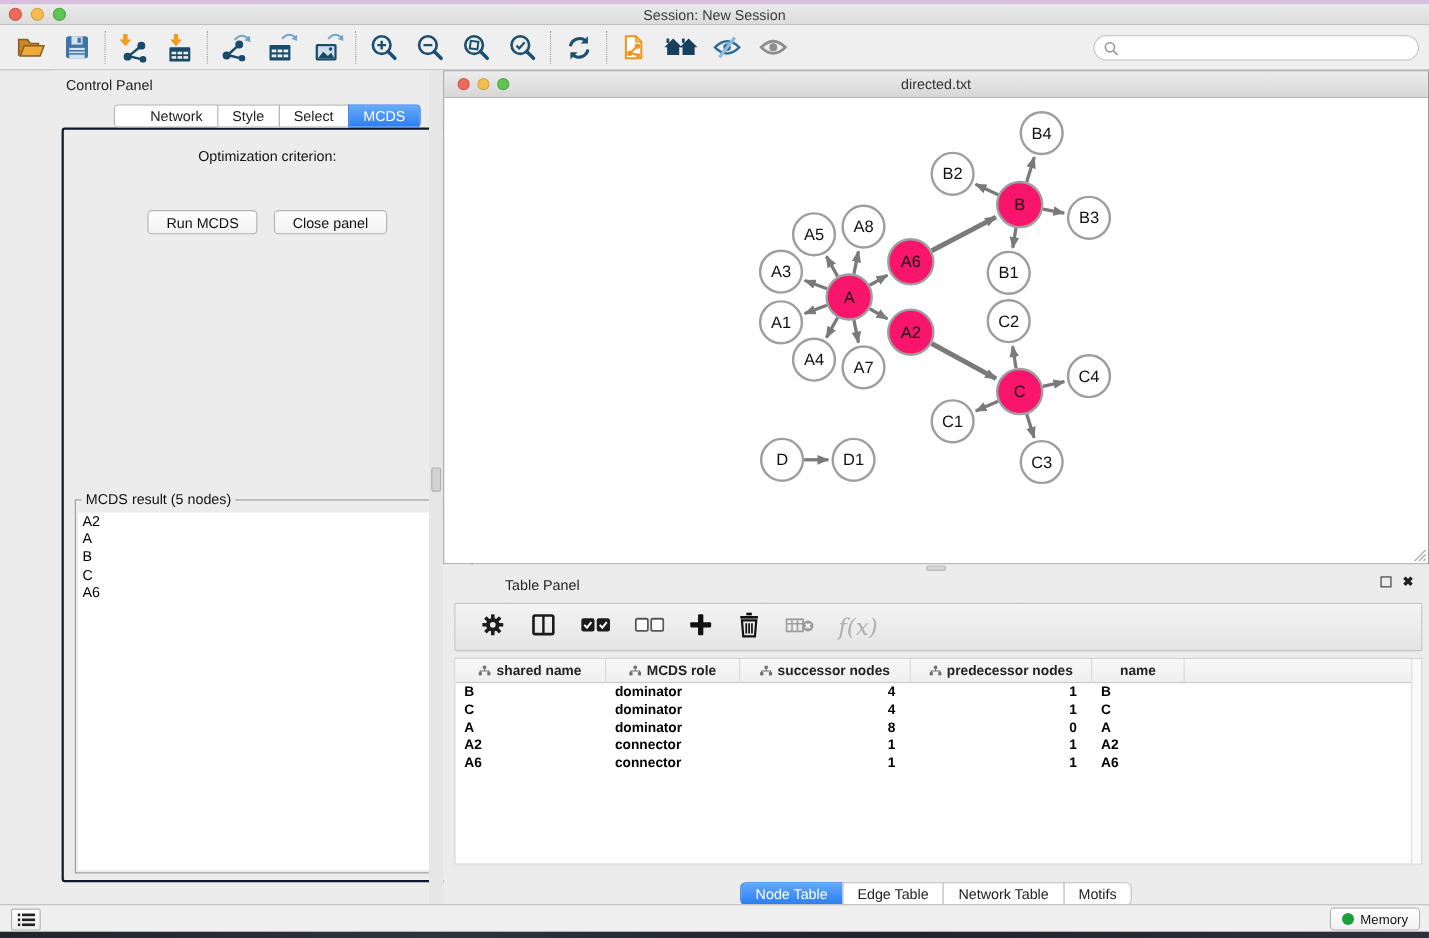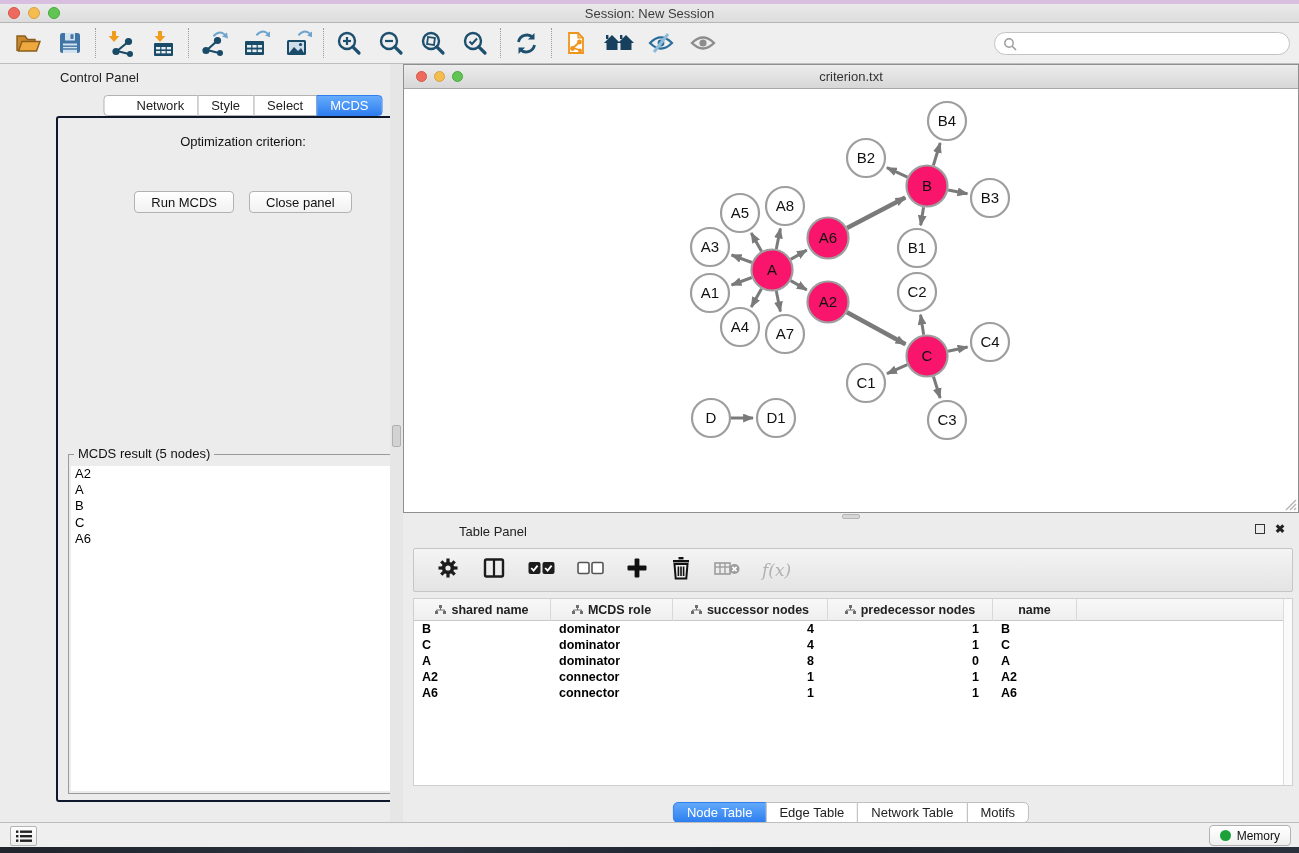--- a/index.html
+++ b/index.html
@@ -83,21 +83,21 @@
 
   
   .table-panel { left:403px; top:513px; width:896px; height:309px; background:#ececec; }
   .tp-handle { position:absolute; top:1px; left:50%; transform:translateX(-50%); width:18px; height:5px;
     background:#d6d6d6; border:1px solid #b5b5b5; border-radius:2px; }
   .tp-title { position:absolute; top:11px; left:16px; font-size:13px; color:#222;margin-left:40px; }
   .tp-ctrls { position:absolute; top:11px; right:14px; display:flex; gap:10px; align-items:center; }
   .tp-toolbar { position:absolute; top:35px; left:10px; right:6px; height:44px;
     background:linear-gradient(#f4f4f4,#e4e4e4); border:1px solid #c6c6c6; border-radius:2px;
     display:flex; align-items:center; gap:22px; padding-left:22px; }
-  .fx-label { font-family:"DejaVu Serif", serif; font-style:italic; font-size:17px; color:#b0b0b0; }
+  .fx-label { font-family:"DejaVu Serif", serif; font-style:italic; font-size:21px; color:#b0b0b0; }
   .tp-table { position:absolute; top:85px; left:10px; right:6px; height:188px;
     background:#fff; border:1px solid #cfcfcf; overflow:hidden;font-weight:bold; }
   .t-header { display:flex; height:22px; background:linear-gradient(#f8f8f8,#efefef);
     border-bottom:1px solid #c9c9c9; }
   .t-hcell { display:flex; align-items:center; justify-content:center; gap:5px;
     border-right:1px solid #d8d8d8; font-size:12.5px; color:#222; height:22px; }
   .t-row { display:flex; height:16px; }
   .t-cell { font-size:12.5px; color:#000; padding:0 8px; overflow:hidden; white-space:nowrap; line-height:16px; }
   .t-cell.num { text-align:right; padding-right:14px; }
   .t-scroll { position:absolute; top:0; right:0; bottom:0; width:9px; background:#fafafa;
@@ -348,21 +348,21 @@
   <div class="v-handle"></div>
 </div>
 
 <div class="abs net-window">
   <div class="net-titlebar">
     <div class="net-lights">
       <div class="net-light" style="background:#ee6a5f;border:1px solid #d55548;"></div>
       <div class="net-light" style="background:#f5bd4f;border:1px solid #d6a242;"></div>
       <div class="net-light" style="background:#61c554;border:1px solid #48a83e;"></div>
     </div>
-    <div class="net-title">criterion.txt</div>
+    <div class="net-title">directed.txt</div>
   </div>
   <div class="net-canvas">
     <svg width="894" height="423" viewBox="0 0 894 423">
         <defs>
           <marker id="arrow" viewBox="0 0 10 8" refX="9" refY="4" markerWidth="11" markerHeight="9" orient="auto" markerUnits="userSpaceOnUse">
             <path d="M0 0 L10 4 L0 8 Z" fill="#7A7A7A"></path>
           </marker>
         </defs>
         <line x1="347.8423263041865" y1="188.47784669360826" x2="327.56402302342843" y2="196.00044307195398" stroke="#7A7A7A" stroke-width="3" marker-end="url(#arrow)"></line>
         <line x1="347.8423263041865" y1="173.52215330639174" x2="327.56402302342843" y2="165.99955692804602" stroke="#7A7A7A" stroke-width="3" marker-end="url(#arrow)"></line>

